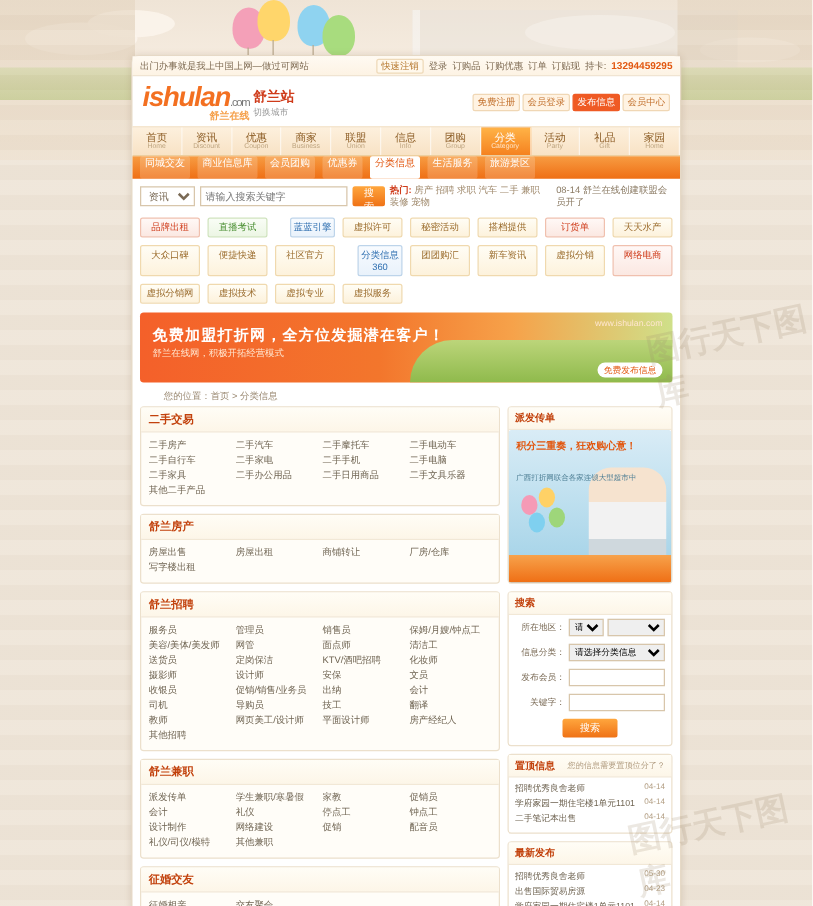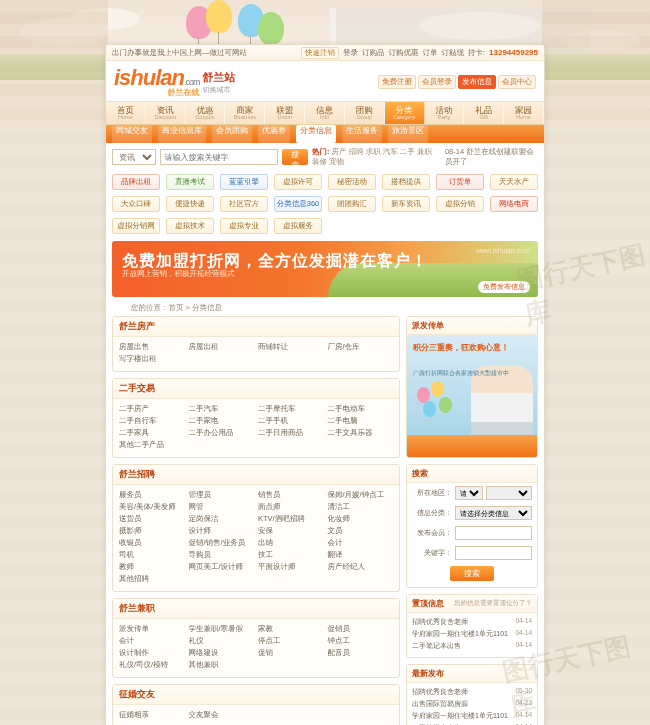--- a/index.html
+++ b/index.html
@@ -118,31 +118,31 @@
 
   
   .quickgrid {
     display:grid; grid-template-columns:repeat(8,1fr); gap:6px;
     padding:3px 6px 5px;
   }
   .quickgrid .q {
     border:1px solid #f0d9ae; background:linear-gradient(180deg,#fffdf5,#fdf2dc);
     border-radius:2px; text-align:center; font-size:7.5px; color:#9a6b2b; padding:2px 0;
   }
-  .quickgrid .q.blue { color:#2f6fb0; border-color:#bdd4ea; background:linear-gradient(180deg,#f8fbff,#e9f2fb);}
+  .quickgrid .q.blue { color:#2f6fb0; border-color:#bdd4ea; background:linear-gradient(180deg,#f8fbff,#e9f2fb);margin-left:12px;}
   .quickgrid .q.red  { color:#cf3b1a; border-color:#f0c0ae; background:linear-gradient(180deg,#fff8f6,#fbe8e2);}
   .quickgrid .q.green{ color:#4a8f32; border-color:#cfe3bd; background:linear-gradient(180deg,#f9fdf6,#ecf6e4);}
 
   
   .promo {
     margin:2px 6px 6px; height:56px; border-radius:3px; overflow:hidden;
     background:linear-gradient(90deg,#f4602a 0%,#f3762c 45%,#f6a24a 70%,#cfe08a 100%);
     position:relative; color:#fff;
   }
-  .promo .t1 { position:absolute; left:10px; top:10px; font-size:16px; font-weight:bold; letter-spacing:1px;}
+  .promo .t1 { position:absolute; left:10px; top:10px; font-size:12px; font-weight:bold; letter-spacing:1px;}
   .promo .t2 { position:absolute; left:10px; top:28px; font-size:7.5px; color:#ffe6cf;}
   .promo .url{ position:absolute; right:8px; top:6px; font-size:7px; color:#ffe6cf;}
   .promo .hill{ position:absolute; right:0; bottom:0; width:210px; height:34px;
     background:linear-gradient(180deg,#bcd57a,#8fba4c); border-radius:40px 0 0 0; }
   .promo .badge{ position:absolute; right:8px; bottom:4px; background:#fff; color:#e2570f;
     font-size:7px; padding:1px 5px; border-radius:8px;}
 
   
   .crumb { padding:0 25px 3px; font-size:7.5px; color:#a0apparent; color:#9b8a73;}
 
@@ -350,57 +350,57 @@
     <div class="q red">网络电商</div>
     <div class="q">虚拟分销网</div>
     <div class="q">虚拟技术</div>
     <div class="q">虚拟专业</div>
     <div class="q">虚拟服务</div>
   </div>
 
   <div class="promo">
     <div class="hill"></div>
     <div class="t1">免费加盟打折网，全方位发掘潜在客户！</div>
-    <div class="t2">开放网上营销，积极开拓经营模式</div>
+    <div class="t2">舒兰在线网，积极开拓经营模式</div>
     <div class="url">www.ishulan.com</div>
     <div class="badge">免费发布信息</div>
   </div>
 
   <div class="crumb">您的位置：首页 &gt; 分类信息</div>
 
   <div class="body2">
     <div class="colL">
-
-      <div class="catbox">
-        <h3>舒兰房产</h3>
-        <div class="links">
-          <a>房屋出售</a>
-          <a>房屋出租</a>
-          <a>商铺转让</a>
-          <a>厂房/仓库</a>
-          <a>写字楼出租</a>
-        </div>
-      </div>
 
       <div class="catbox">
         <h3>二手交易</h3>
         <div class="links">
           <a>二手房产</a>
           <a>二手汽车</a>
           <a>二手摩托车</a>
           <a>二手电动车</a>
           <a>二手自行车</a>
           <a>二手家电</a>
           <a>二手手机</a>
           <a>二手电脑</a>
           <a>二手家具</a>
           <a>二手办公用品</a>
           <a>二手日用商品</a>
           <a>二手文具乐器</a>
           <a>其他二手产品</a>
+        </div>
+      </div>
+
+      <div class="catbox">
+        <h3>舒兰房产</h3>
+        <div class="links">
+          <a>房屋出售</a>
+          <a>房屋出租</a>
+          <a>商铺转让</a>
+          <a>厂房/仓库</a>
+          <a>写字楼出租</a>
         </div>
       </div>
 
       <div class="catbox">
         <h3>舒兰招聘</h3>
         <div class="links">
           <a>服务员</a>
           <a>管理员</a>
           <a>销售员</a>
           <a>保姆/月嫂/钟点工</a>

